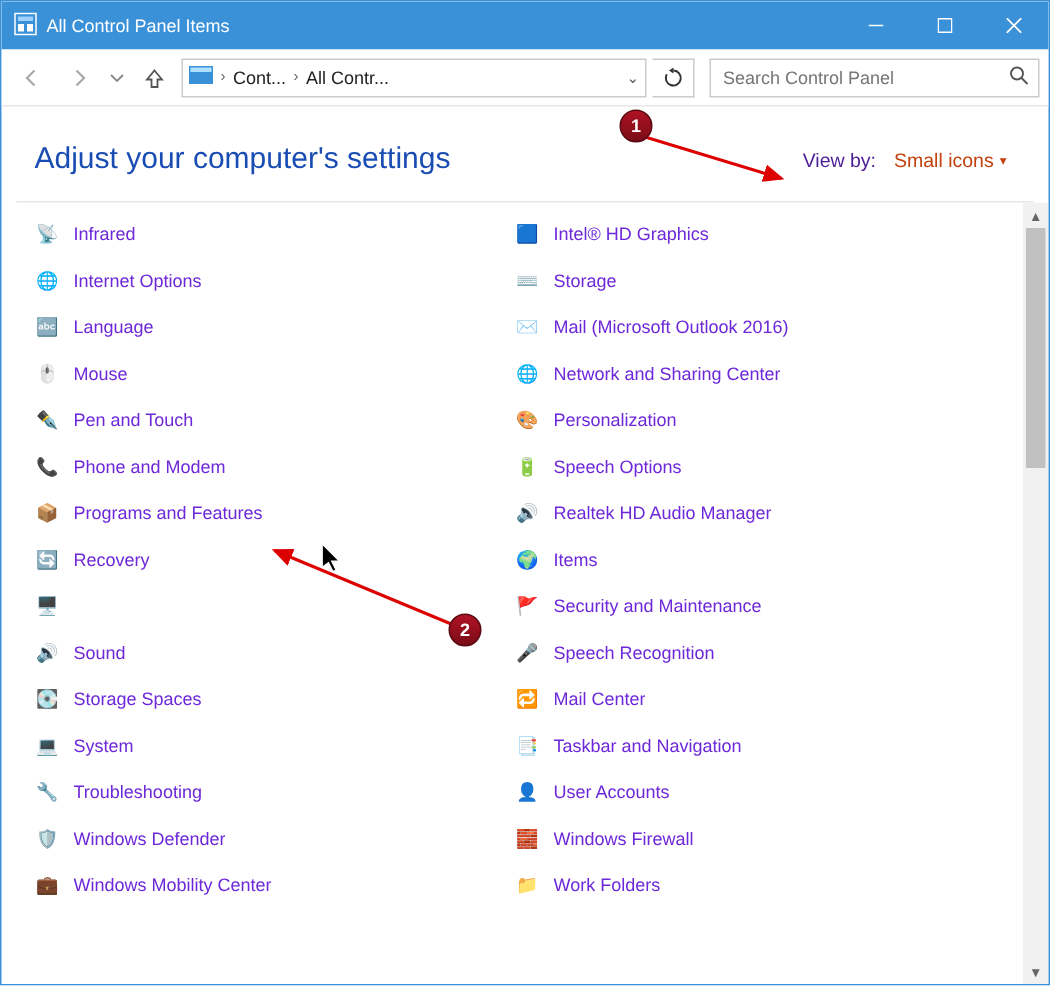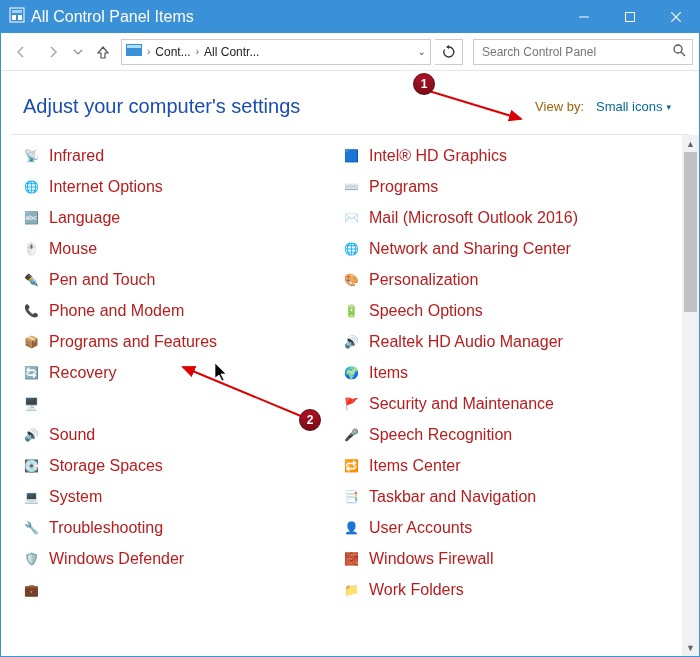--- a/index.html
+++ b/index.html
@@ -17,21 +17,21 @@
     flex-direction: column;
     position: relative;
     overflow: hidden;
   }
   .titlebar {
     height: 32px;
     background: #3a91d8;
     display: flex;
     align-items: center;
     color: #fff;
-    font-size: 16px;
+    font-size: 12px;
   }
   .titlebar .icon { margin: 0 6px 0 8px; }
   .titlebar .title { flex: 1; }
   .titlebar .winbtn {
     width: 46px; height: 32px;
     display: flex; align-items: center; justify-content: center;
     color: #fff;
   }
 
   .navbar {
@@ -99,26 +99,26 @@
     align-items:center;
     padding:24px 28px 8px 22px;
   }
   .heading{
     color:#1a4db3;
     font-size:20px;
     font-weight:400;
     flex:1;
   }
   .viewby-label{
-    color:#a16207;
+    color:#4c1d95;
     font-size:13px;
     margin-right:12px;
   }
   .viewby-value{
-    color:#0369a1;
+    color:#c2410c;
     font-size:13px;
     display:flex;align-items:center;gap:4px;
   }
   .viewby-value .caret{font-size:9px;}
 
   .divider { border-top:1px solid #e6e6e6; margin:8px 10px 0 10px; }
 
   .items-area{
     flex:1;
     display:flex;
@@ -138,22 +138,22 @@
     gap:8px;
     height:22px;
     cursor:pointer;
   }
   .cp-item .iconbox{
     width:18px;height:18px;
     display:flex;align-items:center;justify-content:center;
     flex-shrink:0;
   }
   .cp-item .label{
-    color:#b91c1c;
-    font-size:16px;
+    color:#6d28d9;
+    font-size:12px;
     white-space:nowrap;
     overflow:hidden;
     text-overflow:ellipsis;
   }
 
   .scrollbar{
     position:absolute;
     right:0;top:0;bottom:0;
     width:17px;
     background:#f1f1f1;
@@ -322,30 +322,31 @@
           <div class="cp-item">
             <span class="iconbox">🔧</span>
             <span class="label">Troubleshooting</span>
           </div>
           <div class="cp-item">
             <span class="iconbox">🛡️</span>
             <span class="label">Windows Defender</span>
           </div>
           <div class="cp-item">
             <span class="iconbox">💼</span>
+            <span class="label">Windows Mobility Center</span>
           </div>
         </div>
       <div class="col" id="col-right">
           <div class="cp-item">
             <span class="iconbox">🟦</span>
             <span class="label">Intel® HD Graphics</span>
           </div>
           <div class="cp-item">
             <span class="iconbox">⌨️</span>
-            <span class="label">Programs</span>
+            <span class="label">Storage</span>
           </div>
           <div class="cp-item">
             <span class="iconbox">✉️</span>
             <span class="label">Mail (Microsoft Outlook 2016)</span>
           </div>
           <div class="cp-item">
             <span class="iconbox">🌐</span>
             <span class="label">Network and Sharing Center</span>
           </div>
           <div class="cp-item">
@@ -367,21 +368,21 @@
           <div class="cp-item">
             <span class="iconbox">🚩</span>
             <span class="label">Security and Maintenance</span>
           </div>
           <div class="cp-item">
             <span class="iconbox">🎤</span>
             <span class="label">Speech Recognition</span>
           </div>
           <div class="cp-item">
             <span class="iconbox">🔁</span>
-            <span class="label">Items Center</span>
+            <span class="label">Mail Center</span>
           </div>
           <div class="cp-item">
             <span class="iconbox">📑</span>
             <span class="label">Taskbar and Navigation</span>
           </div>
           <div class="cp-item">
             <span class="iconbox">👤</span>
             <span class="label">User Accounts</span>
           </div>
           <div class="cp-item">

